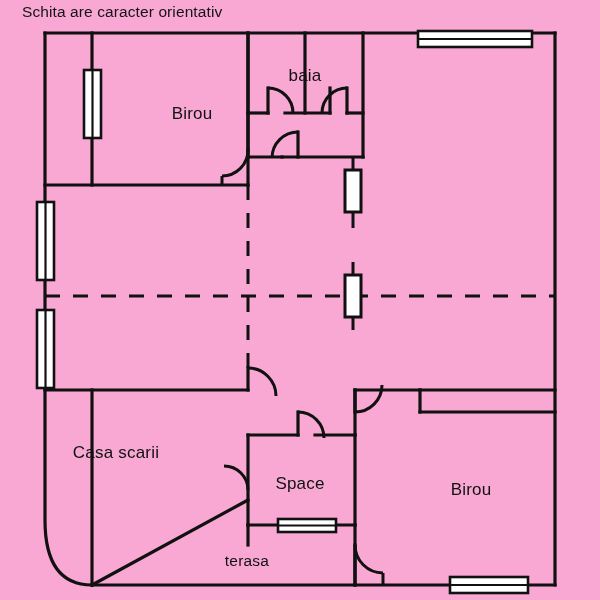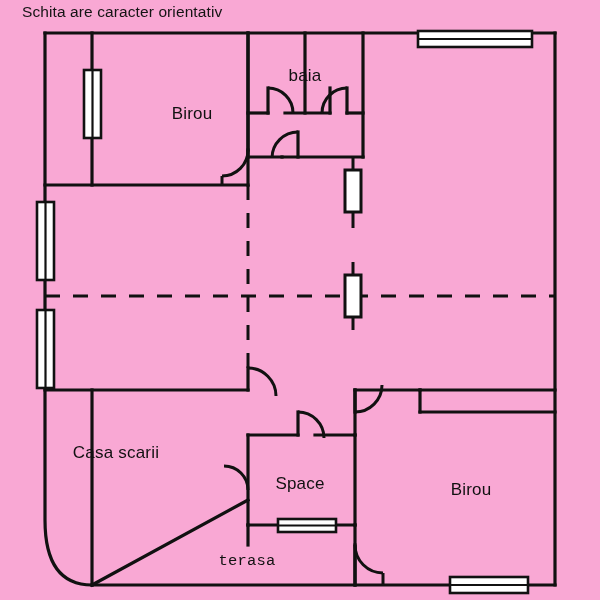--- a/index.html
+++ b/index.html
@@ -212,16 +212,16 @@
 
   <div class="room-label" style="left:305px; top:76px;">baia</div>
 
 
   <div class="room-label" style="left:116px; top:453px;text-align:center;">Casa scarii</div>
 
   <div class="room-label" style="left:300px; top:484px;">Space</div>
 
   <div class="room-label" style="left:471px; top:490px;">Birou</div>
 
-  <div class="room-label small" style="left:247px; top:561px;font-family:Liberation Mono, monospace;">terasa</div>
+  <div class="room-label small" style="left:247px; top:561px;">terasa</div>
 
 
 </div>
 
 </body></html>

